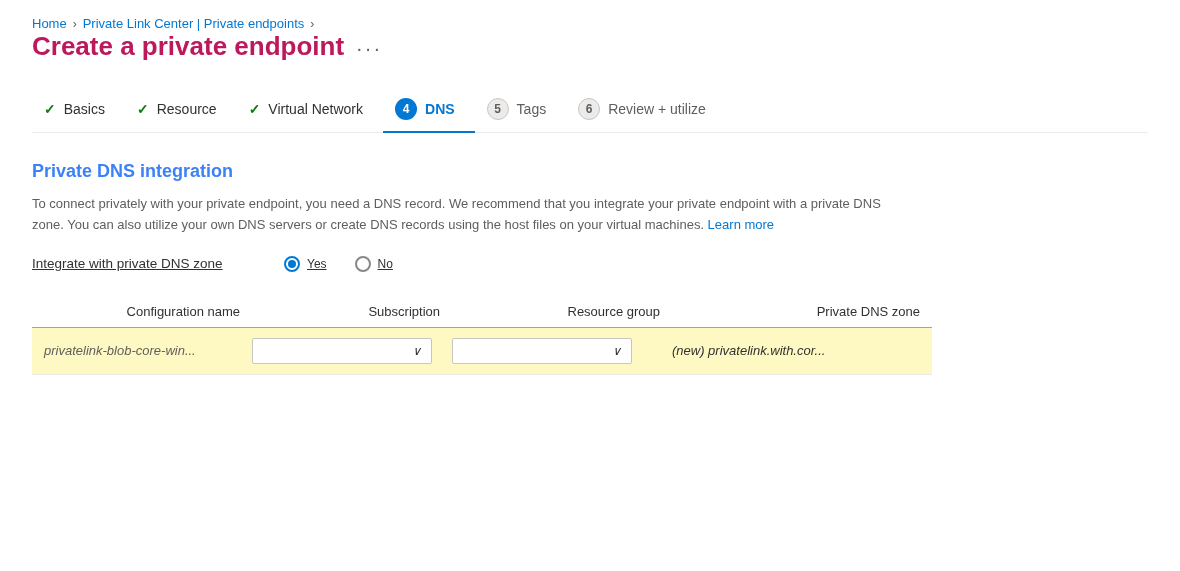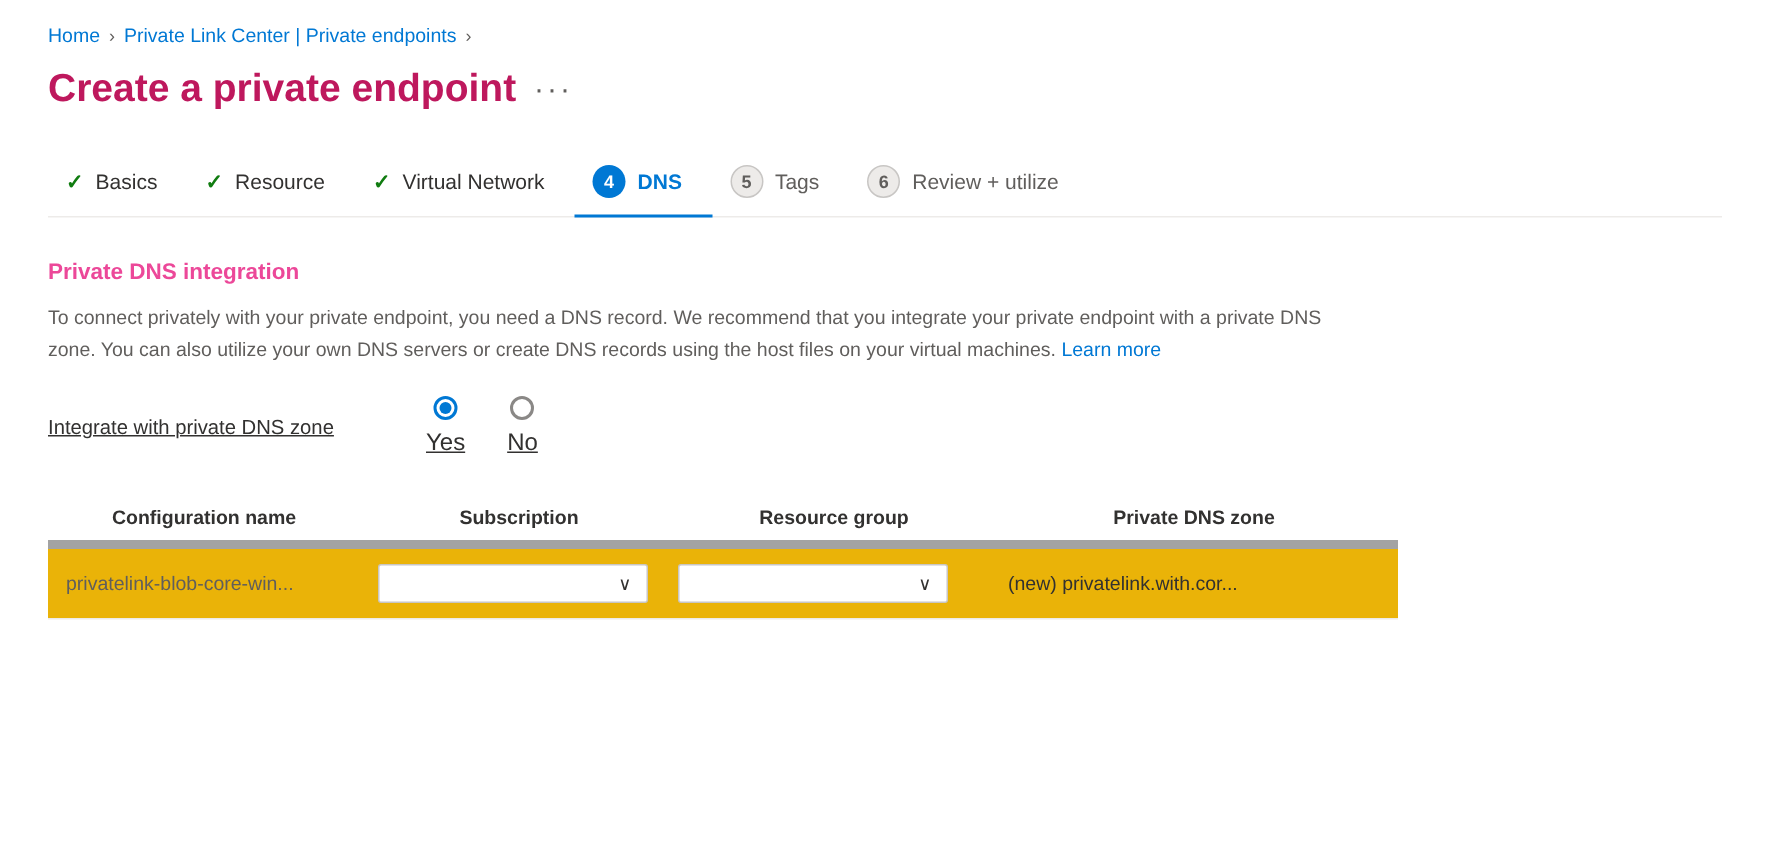--- a/index.html
+++ b/index.html
@@ -16,21 +16,21 @@
     .page-container {
       padding: 16px 32px 24px 32px;
     }
 
     
     .breadcrumb {
       display: flex;
       align-items: center;
       gap: 6px;
       font-size: 13px;
-      margin-bottom: 12px;
+      margin-bottom: 0;
       color: #0078d4;
     }
     .breadcrumb a {
       color: #0078d4;
       text-decoration: none;
       cursor: pointer;
     }
     .breadcrumb-separator {
       color: #605e5c;
       font-size: 12px;
@@ -116,23 +116,23 @@
       color: #605e5c;
       border: 1px solid #c8c6c4;
     }
 
     
     .content-area {
       max-width: 900px;
     }
 
     .section-title {
-      font-size: 15px;
+      font-size: 18px;
       font-weight: 700;
-      color: #ec4899;
+      color: #3b82f6;
       margin-bottom: 12px;
     }
 
     .description-text {
       font-size: 13px;
       color: #605e5c;
       line-height: 1.6;
       margin-bottom: 6px;
       max-width: 860px;
     }
@@ -154,22 +154,21 @@
       font-size: 13.5px;
       color: #323130;
       margin-right: 24px;
       min-width: 200px;
     }
     .radio-option {
       display: flex;
       align-items: center;
       gap: 7px;
       cursor: pointer;
-      font-size: 16px;
-      flex-direction: column;
+      font-size: 12px;
     }
     .radio-circle {
       width: 16px;
       height: 16px;
       border-radius: 50%;
       border: 2px solid #0078d4;
       display: flex;
       align-items: center;
       justify-content: center;
       background: #fff;
@@ -187,33 +186,34 @@
       border-color: #8a8886;
     }
 
     
     .dns-table {
       width: 100%;
       border-collapse: collapse;
       margin-top: 4px;
     }
     .dns-table th {
-      text-align: center;
+      text-align: right;
       font-size: 13px;
-      font-weight: 700;
+      font-weight: 400;
       color: #323130;
       padding: 8px 12px 8px 0;
-      border-bottom: 6px solid #a3a3a3;
+      border-bottom: 1px solid #a3a3a3;
     }
     .dns-table td {
       font-size: 13px;
       color: #323130;
       padding: 10px 12px 10px 0;
-      background: #eab308;
+      background: #fef9c3;
       border-bottom: 1px solid #edebe9;
+      font-style: italic;
     }
     .dns-table td:first-child {
       padding-left: 12px;
       color: #605e5c;
     }
 
     .dropdown-cell {
       display: flex;
       align-items: center;
       justify-content: space-between;

